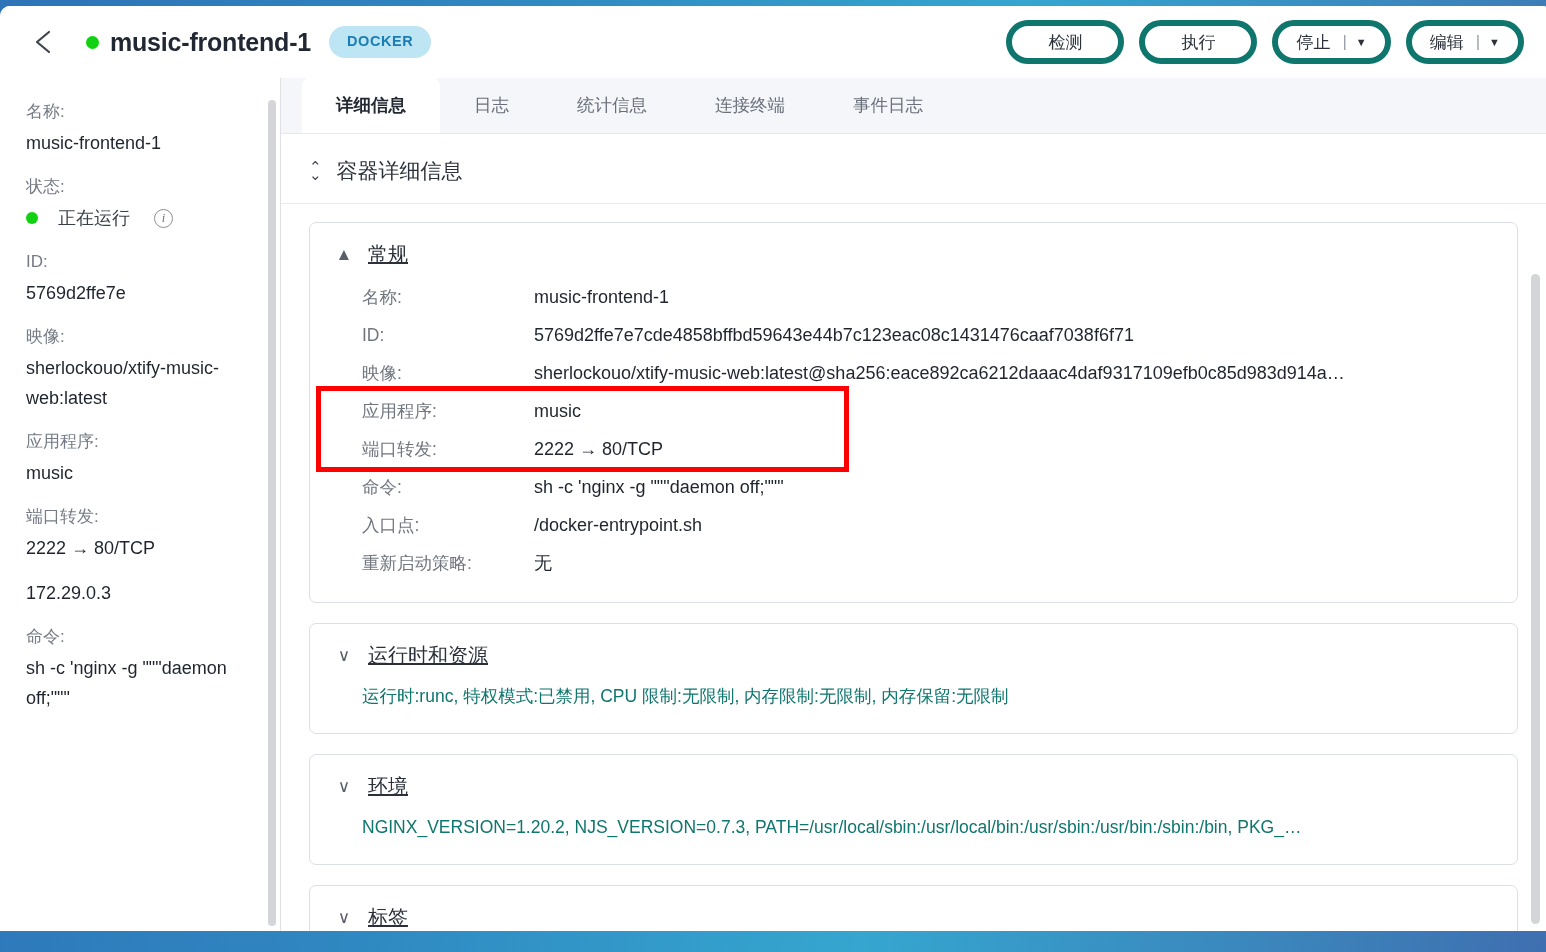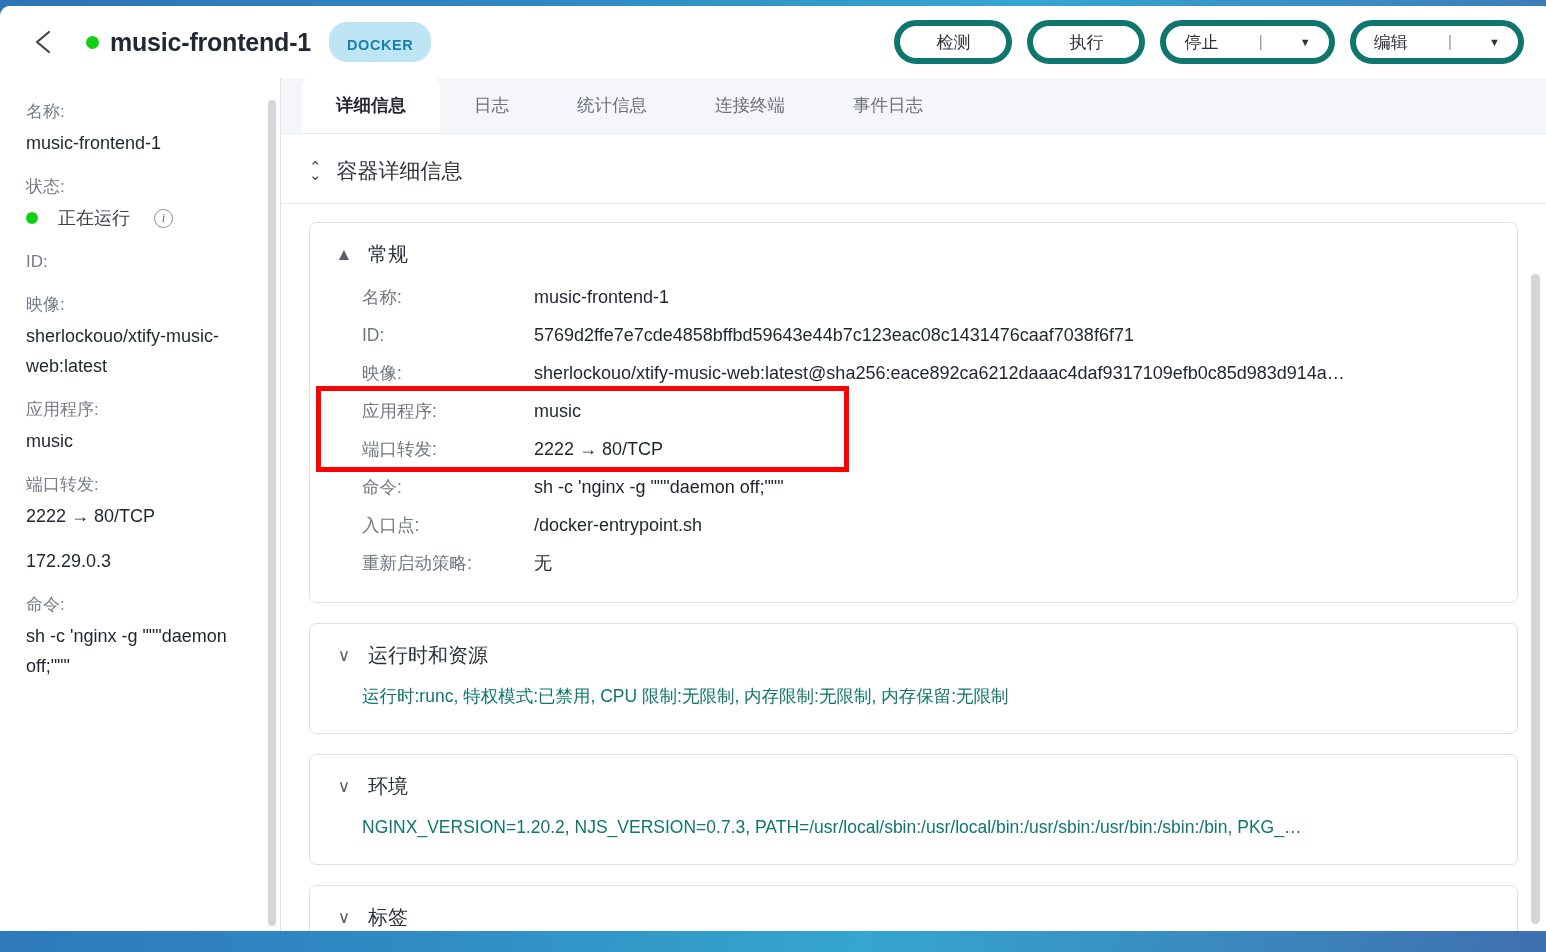--- a/index.html
+++ b/index.html
@@ -47,36 +47,36 @@
     flex: none;
   }
   .title {
     font-size: 25px; font-weight: 600; color: #212733;
     letter-spacing: -0.2px; white-space: nowrap;
   }
   .badge {
     margin-left: 18px;
     background: #bde5f4; color: #1a7fb0;
     font-size: 14.5px; font-weight: 700; letter-spacing: 0.6px;
-    padding: 16px 18px 9px; border-radius: 18px; line-height: 1;
+    padding: 8px 18px 9px; border-radius: 18px; line-height: 1;
     white-space: nowrap;
   }
   .header-actions {
     margin-left: auto; margin-right: 22px;
     display: flex; align-items: center; gap: 15px;
   }
   .btn {
     height: 44px; min-width: 118px;
     border: 6px solid #0f766e; border-radius: 22px;
     background: #ffffff; color: #2c313b;
     font-family: inherit; font-size: 17px;
     display: flex; align-items: center; justify-content: center;
     cursor: pointer; padding: 0 22px; white-space: nowrap;
   }
-  .btn.split { padding: 0 18px; gap: 28px; }
+  .btn.split { padding: 0 18px; }
   .btn .sep { color: #9aa0aa; margin: 0 9px 0 12px; font-size: 17px; }
   .btn .caret { font-size: 11px; color: #2c313b; }
 
   
   .body-wrap {
     position: absolute; left: 0; top: 72px;
     width: 1546px; height: 853px;
     display: flex;
   }
 
@@ -161,21 +161,21 @@
     padding: 18px 26px 20px 26px;
   }
   .card-head {
     display: flex; align-items: center; gap: 16px;
     margin-bottom: 10px; cursor: pointer;
   }
   .chev {
     font-size: 17px; color: #595e68; width: 16px;
     display: flex; align-items: center; justify-content: center;
   }
-  .card-title { font-size: 20px; color: #2b303a; }
+  .card-title { font-size: 20px; color: #2b303a; text-decoration: underline; }
 
   .rows { padding-left: 26px; }
   .row { display: flex; align-items: baseline; line-height: 38px; }
   .row .k {
     width: 172px; flex: none;
     font-size: 17.5px; color: #71767f;
   }
   .row .v {
     font-size: 18px; color: #1f242e;
     white-space: nowrap; overflow: hidden; text-overflow: ellipsis;
@@ -253,20 +253,21 @@
             <div class="field-label">状态:</div>
             <div class="field-value status-line">
               <span class="dot"></span>
               <span class="txt">正在运行</span>
               <span class="info-icon">i</span>
             </div>
           </div>
 
           <div class="field">
             <div class="field-label">ID:</div>
+            <div class="field-value">5769d2ffe7e</div>
           </div>
 
           <div class="field">
             <div class="field-label">映像:</div>
             <div class="field-value">sherlockouo/xtify-music-web:latest</div>
           </div>
 
           <div class="field">
             <div class="field-label">应用程序:</div>
             <div class="field-value">music</div>

